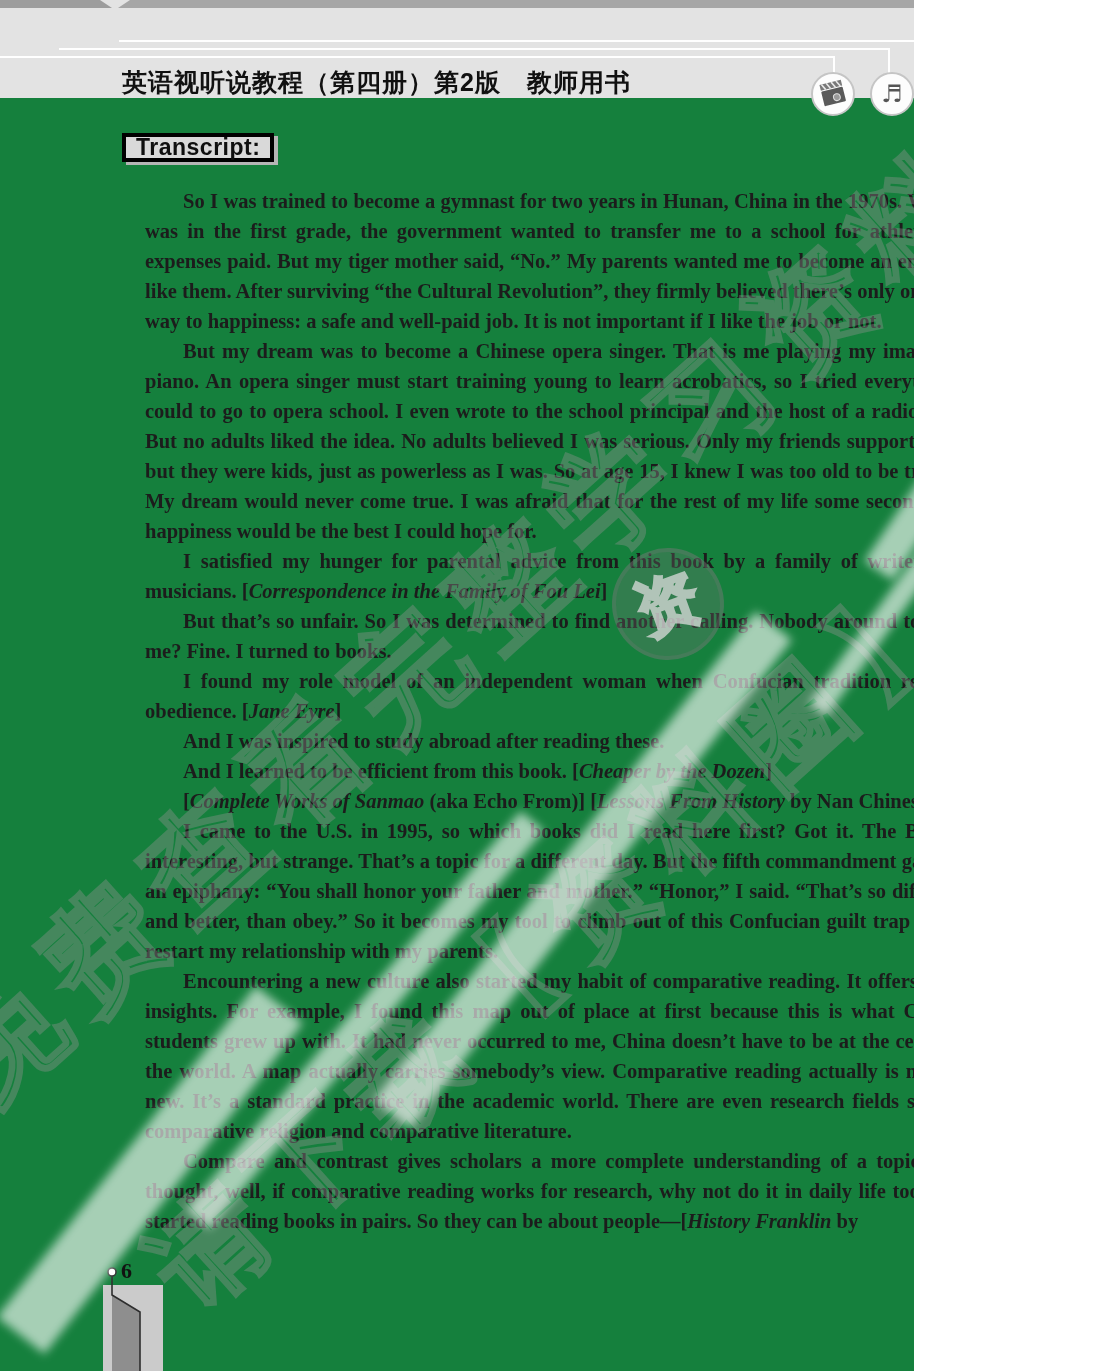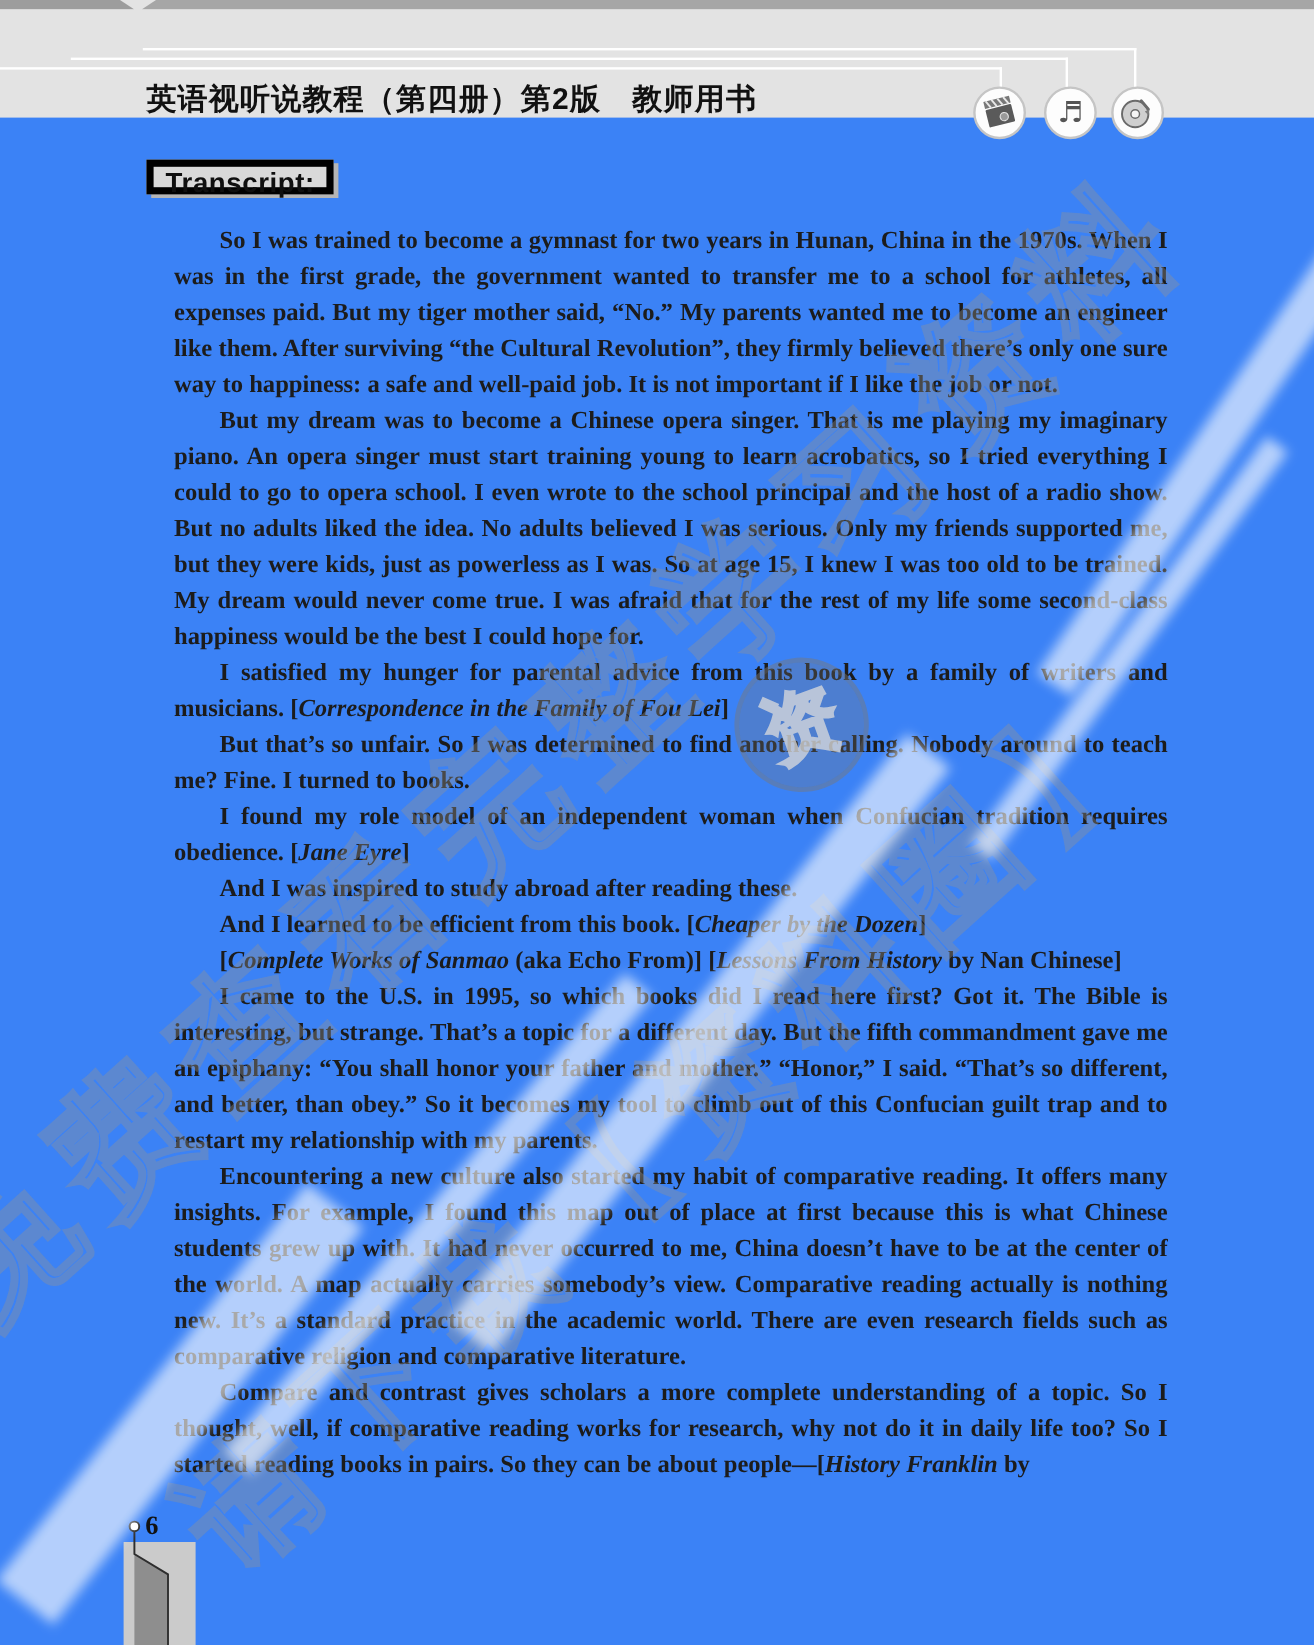--- a/index.html
+++ b/index.html
@@ -1,37 +1,37 @@
 <!DOCTYPE html>
 <html><head>
 <meta charset="utf-8">
 <style>
   html,body{margin:0;padding:0;background:#fff;}
-  .page{position:relative;width:1095px;height:1371px;background:#3b82f6;overflow:hidden;
+  .page{position:relative;width:914px;height:1371px;background:#15803d;overflow:hidden;
         font-family:"Liberation Serif",serif;}
 
   
   .band{position:absolute;left:0;top:0;width:1095px;height:98px;background:#e3e3e3;}
   .deco{position:absolute;background:#ffffff;}
   .bar-seg{position:absolute;height:8px;}
   .bar-left{left:0;top:96;width:112px;background:#9d9d9d;
             clip-path:polygon(0 0,100px 0,112px 100%,0 100%);}
   .bar-right{left:118px;top:99;width:977px;background:#a6a6a6;
              clip-path:polygon(12px 0,100% 0,100% 100%,0 100%);}
   .header-title{position:absolute;left:122px;top:66px;font-family:"Liberation Sans",sans-serif;
                 font-weight:bold;font-size:25px;color:#111;letter-spacing:1px;white-space:nowrap;}
   .icon-circle{position:absolute;top:72px;width:44px;height:44px;border-radius:50%;
                background:#fdfdfd;border:2px solid #c5c5c5;box-sizing:border-box;z-index:4;
                display:flex;align-items:center;justify-content:center;}
   .music-glyph{font-family:"DejaVu Sans",sans-serif;font-size:24px;color:#555;line-height:1;}
 
   
   .transcript-box{position:absolute;left:122px;top:133px;height:29px;padding:0 10px;
-                  background:#d9d9d9;border:6px solid #000000;box-sizing:border-box;
-                  box-shadow:4px 3px 0 #b5b5b5;display:flex;align-items:flex-start;z-index:2;}
+                  background:#d9d9d9;border:4px solid #000000;box-sizing:border-box;
+                  box-shadow:4px 3px 0 #b5b5b5;display:flex;align-items:center;z-index:2;}
   .transcript-box span{font-family:"Liberation Sans",sans-serif;font-weight:bold;
                        font-size:23px;color:#0f0f0f;letter-spacing:.5px;}
 
   
   .body-text{position:absolute;left:145px;top:186px;width:828px;z-index:1;color:#1c1c1c;
              font-size:20.5px;line-height:30px;}
   .para{margin:0;text-indent:38px;text-align:justify;font-weight:bold;}
   .it{font-style:italic;}
 
   

